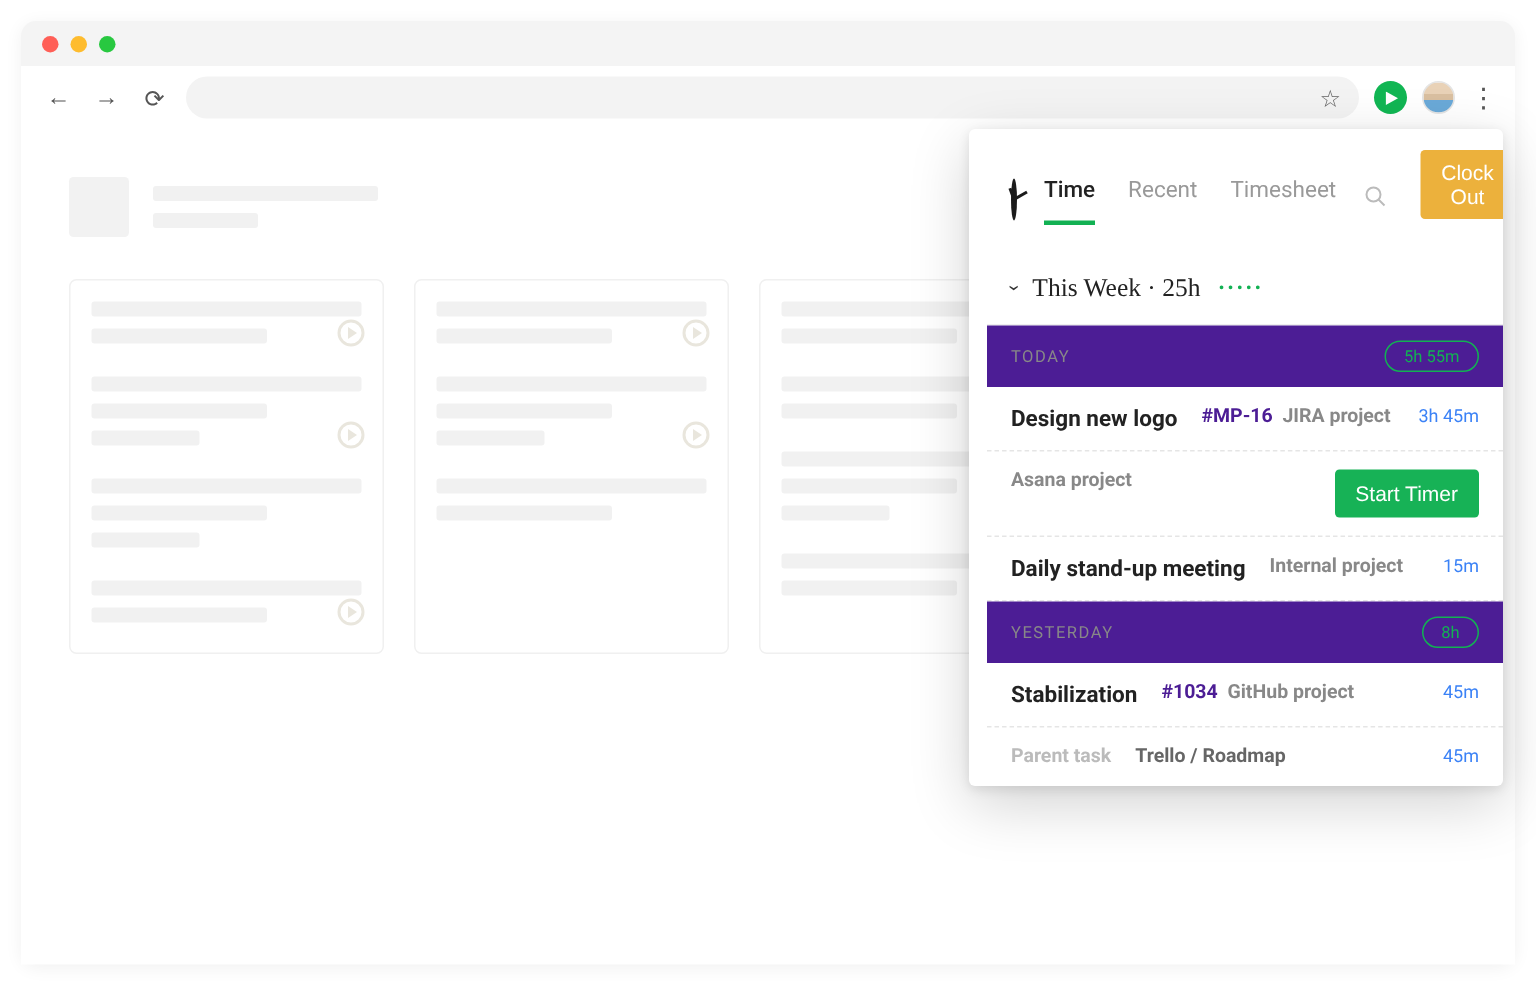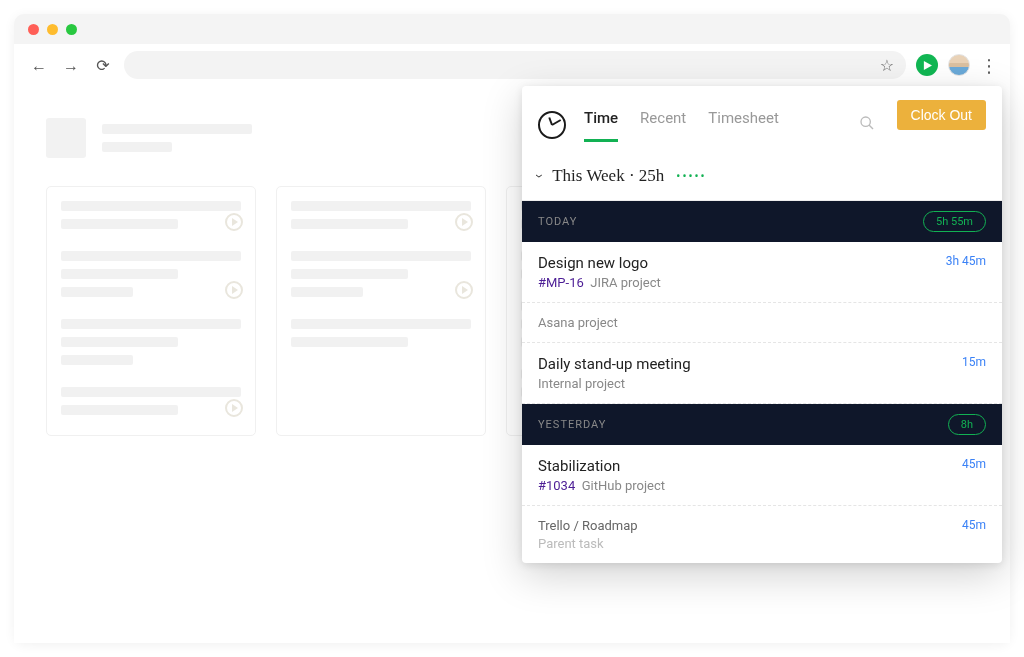--- a/index.html
+++ b/index.html
@@ -96,25 +96,26 @@
     position:absolute; right:-2px; bottom:-2px;
     display:flex; align-items:center; justify-content:center;
   }
   .play-skel::after { content:""; border-left:6px solid #e9e6dd; border-top:4px solid transparent; border-bottom:4px solid transparent; margin-left:2px;}
 
   
   .panel {
     position:absolute;
     top: 86px;
     right: 22px;
-    width: 480px;
+    width: 356px;
     background:#fff;
     border-radius:4px;
     box-shadow: 0 12px 40px rgba(0,0,0,0.18), 0 2px 8px rgba(0,0,0,0.10);
     overflow:hidden;
+    padding-left:12px;
   }
   .panel-header {
     display:flex; align-items:center;
     padding: 14px 16px 0;
     gap:18px;
   }
   .logo {
     width:28px; height:28px; border:2px solid #1b1b1b; border-radius:50%;
     position:relative; display:inline-block;
   }
@@ -142,37 +143,37 @@
   .week-row {
     padding: 16px 16px 14px;
     display:flex; align-items:center; gap:10px;
     font-size:17px;
     border-bottom:1px solid #eee;
   }
   .chev { transform: rotate(90deg); font-size:14px; color:#333; cursor:pointer;}
   .week-label { color:#222;font-family:Liberation Serif, serif; }
   .week-dots { color:#12b153; letter-spacing:2px; font-size:12px; margin-left:2px;}
   .section-hdr {
-    background:#0f172a;
+    background:#4c1d95;
     padding:10px 16px;
     display:flex; align-items:center; justify-content:space-between;
     font-size:11px; color:#888; letter-spacing:1px;
   }
   .pill {
     border:1px solid #12b153; color:#12b153;
     font-size:11px; padding:3px 12px; border-radius:999px; letter-spacing:0;text-align:center;
   }
   .entry {
     padding: 12px 16px;
     display:flex; justify-content:space-between; align-items:flex-start;
     gap:10px;
     border-bottom:1px dashed #e5e5e5;
   }
   .entry:last-child { border-bottom:none; }
-  .entry-body { display:flex; flex-direction:column; gap:3px; }
+  .entry-body { display:flex; flex-direction:row; gap:16px;font-weight:bold; }
   .entry-title { font-size:15px; color:#222; }
   .entry-sub { font-size:13px; color:#888; }
   .entry-sub .tag { color:#4c1d95; }
   .entry-right { font-size:12px; color:#3b82f6; white-space:nowrap; }
   .start-btn {
     background:#17b256; color:#fff; border:none;
     font-size:14px; padding:8px 14px; border-radius:3px; cursor:pointer;
   }
 </style>
 </head>
@@ -318,20 +319,21 @@
         <span class="tag">#MP-16</span>&nbsp;&nbsp;<span>JIRA project</span>
       </span>
     </div>
     <span class="entry-right">3h 45m</span>
   </div>
 
   <div class="entry">
     <div class="entry-body">
       <span class="entry-sub">Asana project</span>
     </div>
+    <button class="start-btn">Start Timer</button>
   </div>
 
   <div class="entry">
     <div class="entry-body">
       <span class="entry-title">Daily stand-up meeting</span>
       <span class="entry-sub">Internal project</span>
     </div>
     <span class="entry-right">15m</span>
   </div>
 
@@ -345,18 +347,18 @@
       <span class="entry-title">Stabilization</span>
       <span class="entry-sub">
         <span class="tag">#1034</span>&nbsp;&nbsp;<span>GitHub project</span>
       </span>
     </div>
     <span class="entry-right">45m</span>
   </div>
 
   <div class="entry" style="border-bottom:none;">
     <div class="entry-body">
+      <span class="entry-sub" style="color:#bbb">Parent task</span>
       <span class="entry-sub" style="color:#666">Trello / Roadmap</span>
-      <span class="entry-sub" style="color:#bbb">Parent task</span>
     </div>
     <span class="entry-right">45m</span>
   </div>
 </div>
 
 </body></html>

